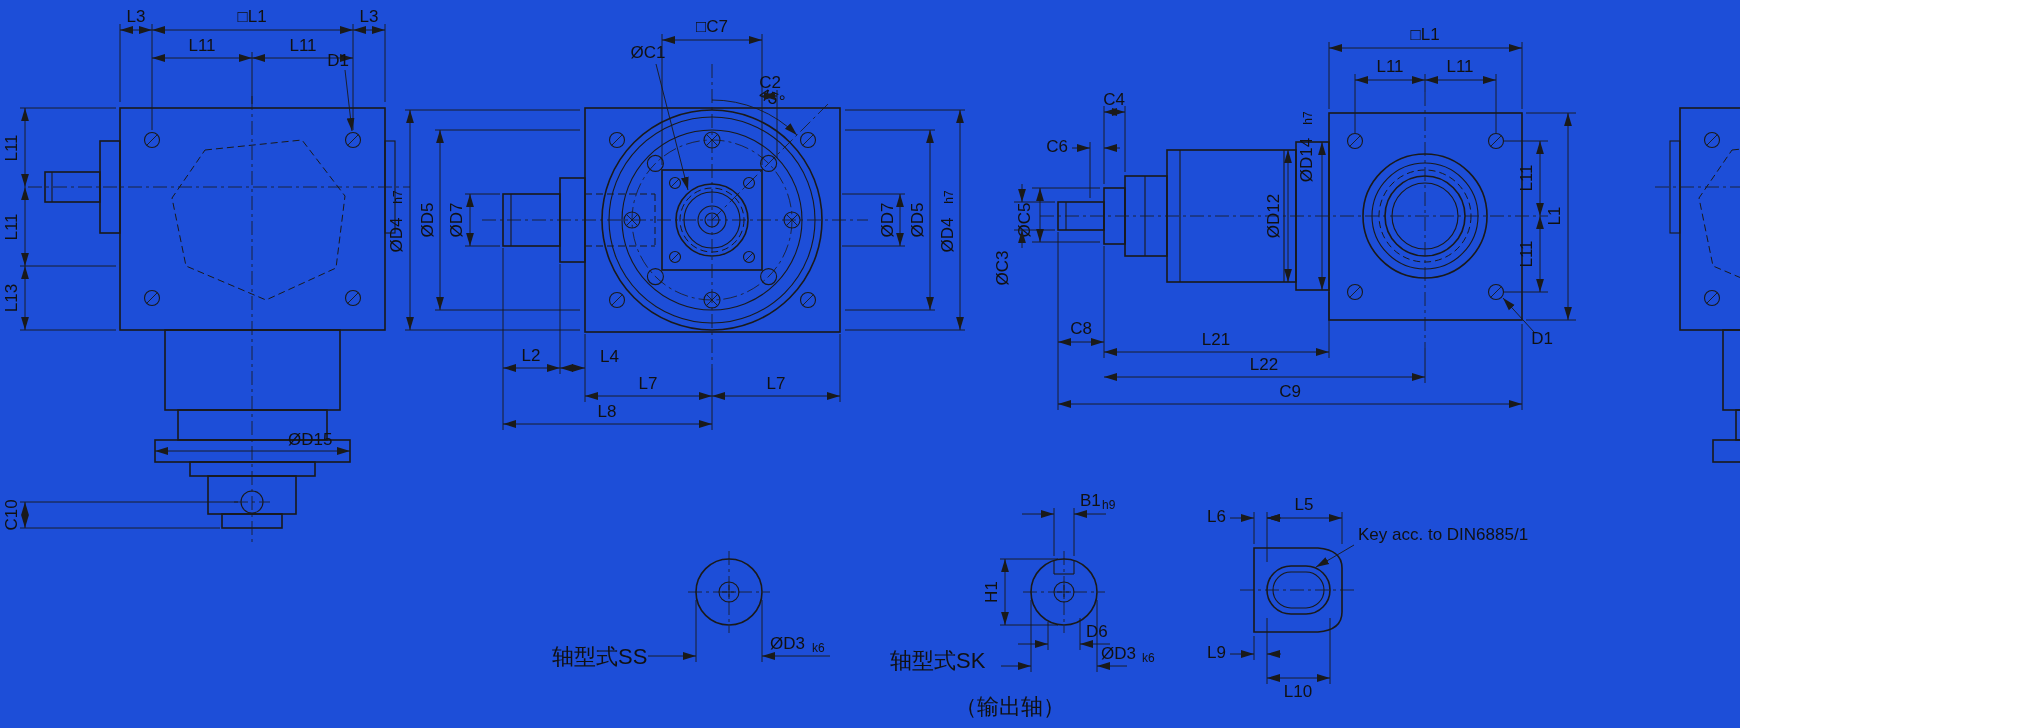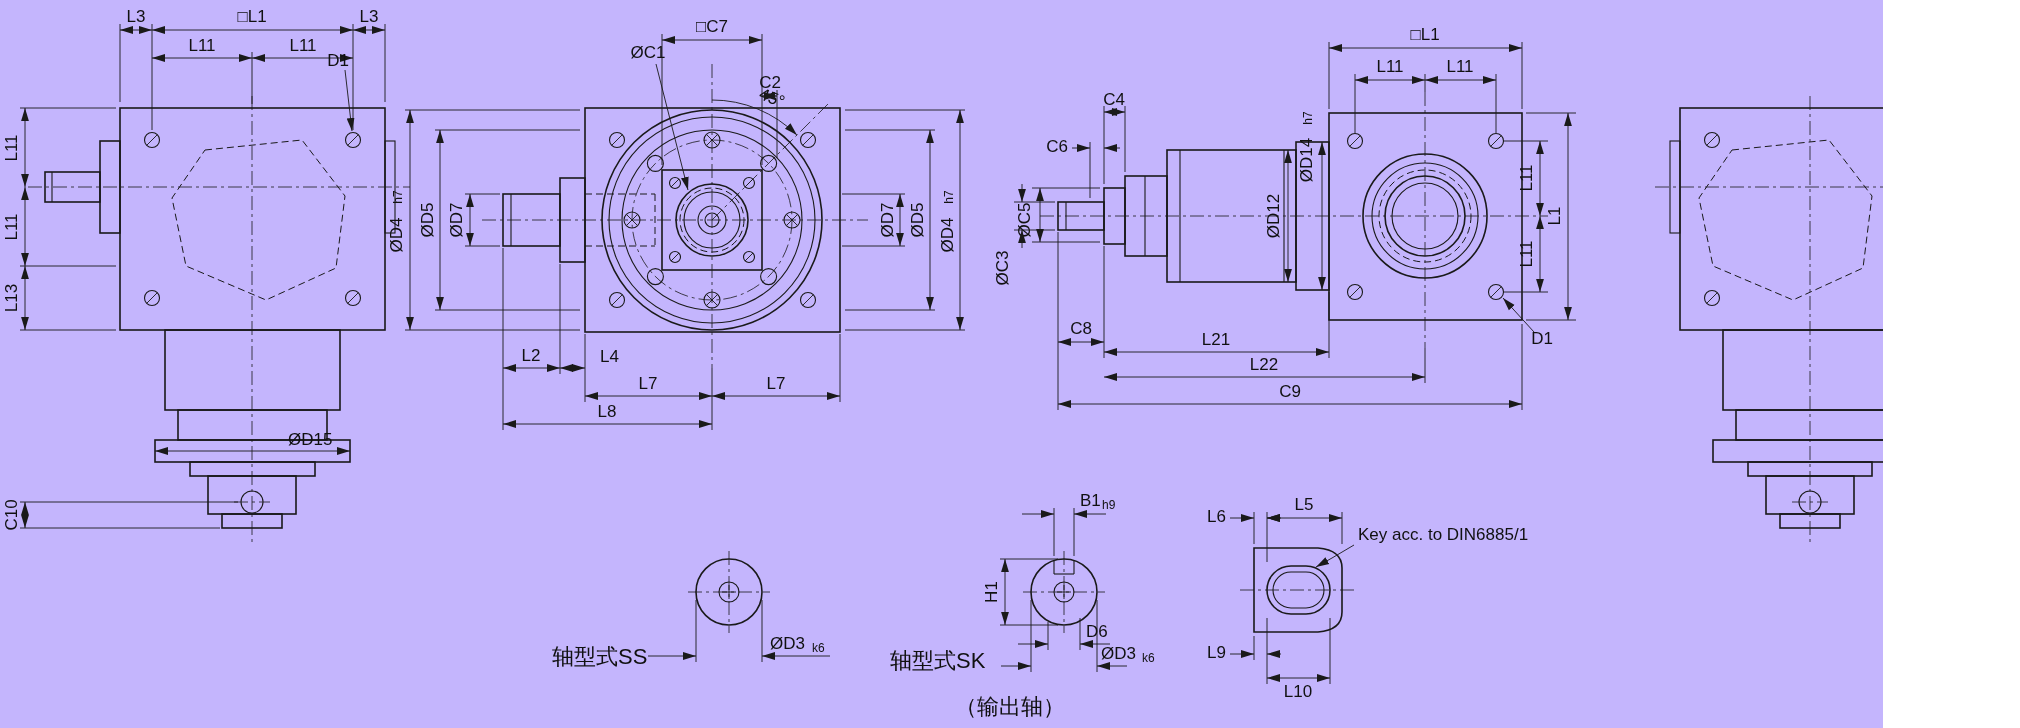--- a/index.html
+++ b/index.html
@@ -1,16 +1,16 @@
 <!DOCTYPE html>
 <html><head>
 <meta charset="utf-8">
 <style>
   html,body{margin:0;padding:0;background:#fff}
-  .stage{width:1883px;height:728px;background:#c4b5fd;position:relative;overflow:hidden}
+  .stage{width:1740px;height:728px;background:#1d4ed8;position:relative;overflow:hidden}
   svg{display:block}
   .ol{fill:none;stroke:#1a1a1a;stroke-width:1.6;stroke-linejoin:miter}
   .o2{fill:none;stroke:#1a1a1a;stroke-width:1.1}
   .dl{fill:none;stroke:#1a1a1a;stroke-width:0.9}
   .cl{fill:none;stroke:#1a1a1a;stroke-width:0.8;stroke-dasharray:14 4 3 4}
   .hl{fill:none;stroke:#1a1a1a;stroke-width:1;stroke-dasharray:7 4}
   .dim{marker-start:url(#arr);marker-end:url(#arr)}
   .de{marker-end:url(#arr)}
   text{font-family:"Liberation Sans","DejaVu Sans",sans-serif;font-size:17px;fill:#111}
   .tol{font-size:12px}

